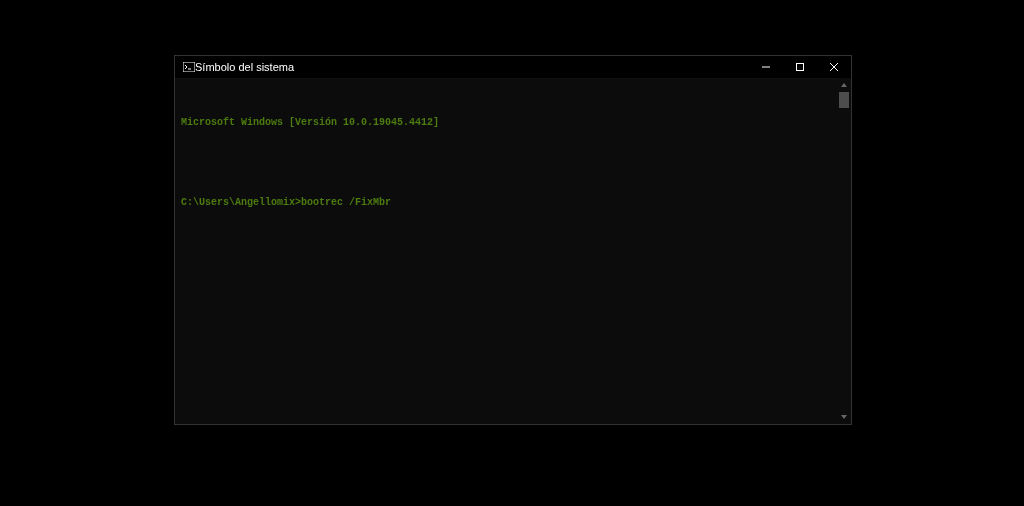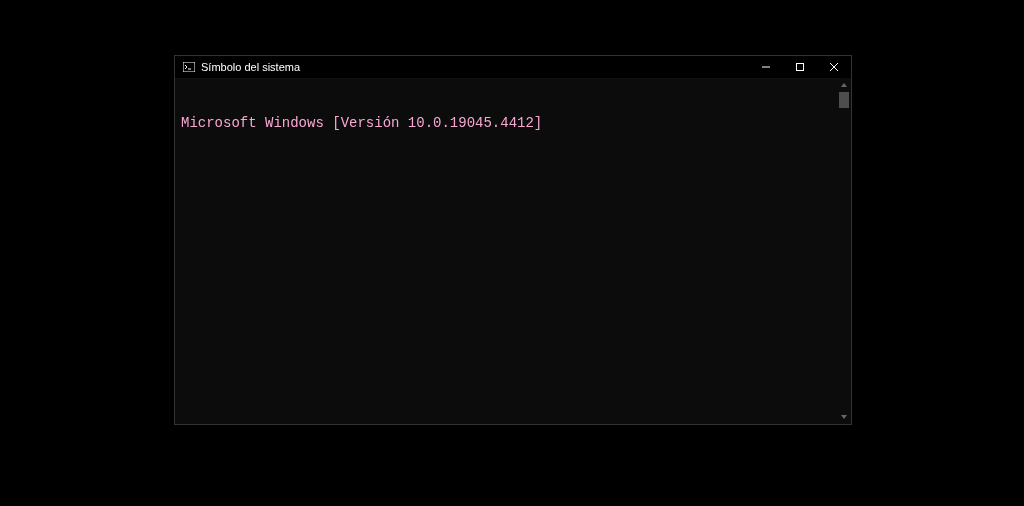--- a/index.html
+++ b/index.html
@@ -30,21 +30,21 @@
     justify-content: space-between;
     padding: 0 0 0 8px;
     font-size: 11px;
     color: #ffffff;
     user-select: none;
     border-bottom: 1px solid #111;
   }
   .titlebar-left {
     display: flex;
     align-items: center;
-    gap: 6px;
+    gap: 0;
   }
   .titlebar-icon {
     width: 12px;
     height: 10px;
     display: inline-block;
   }
   .titlebar-icon svg {
     display: block;
   }
   .titlebar-controls {
@@ -59,27 +59,28 @@
     color: #ffffff;
     font-size: 10px;
   }
   .titlebar-btn svg {
     display: block;
   }
   .terminal-body {
     flex: 1;
     padding: 4px 6px;
     font-family: Consolas, 'Courier New', monospace;
-    font-size: 14px;
+    font-size: 10px;
     line-height: 16px;
-    color: #f9a8d4;
+    color: #4d7c0f;
     background: #0c0c0c;
     white-space: pre;
     position: relative;
     overflow: hidden;
+    font-weight: bold;
   }
   .terminal-line {
     white-space: pre;
   }
   .scrollbar {
     position: absolute;
     right: 0;
     top: 22px;
     bottom: 0;
     width: 14px;
@@ -143,20 +144,21 @@
           <line x1="1" y1="1" x2="9" y2="9" stroke="#ffffff" stroke-width="1"></line>
           <line x1="9" y1="1" x2="1" y2="9" stroke="#ffffff" stroke-width="1"></line>
         </svg>
       </div>
     </div>
   </div>
 
   <div class="terminal-body">
     <div class="terminal-line">Microsoft Windows [Versión 10.0.19045.4412]</div>
     <div class="terminal-line"></div>
+    <div class="terminal-line">C:\Users\Angellomix&gt;bootrec /FixMbr</div>
   </div>
 
   <div class="scrollbar">
     <div class="scroll-arrow up">
       <svg width="8" height="6" viewBox="0 0 8 6">
           <path d="M4 1 L7 5 L1 5 Z" fill="#666666"></path>
         </svg>
     </div>
     <div class="scroll-thumb"></div>
     <div class="scroll-arrow down">

